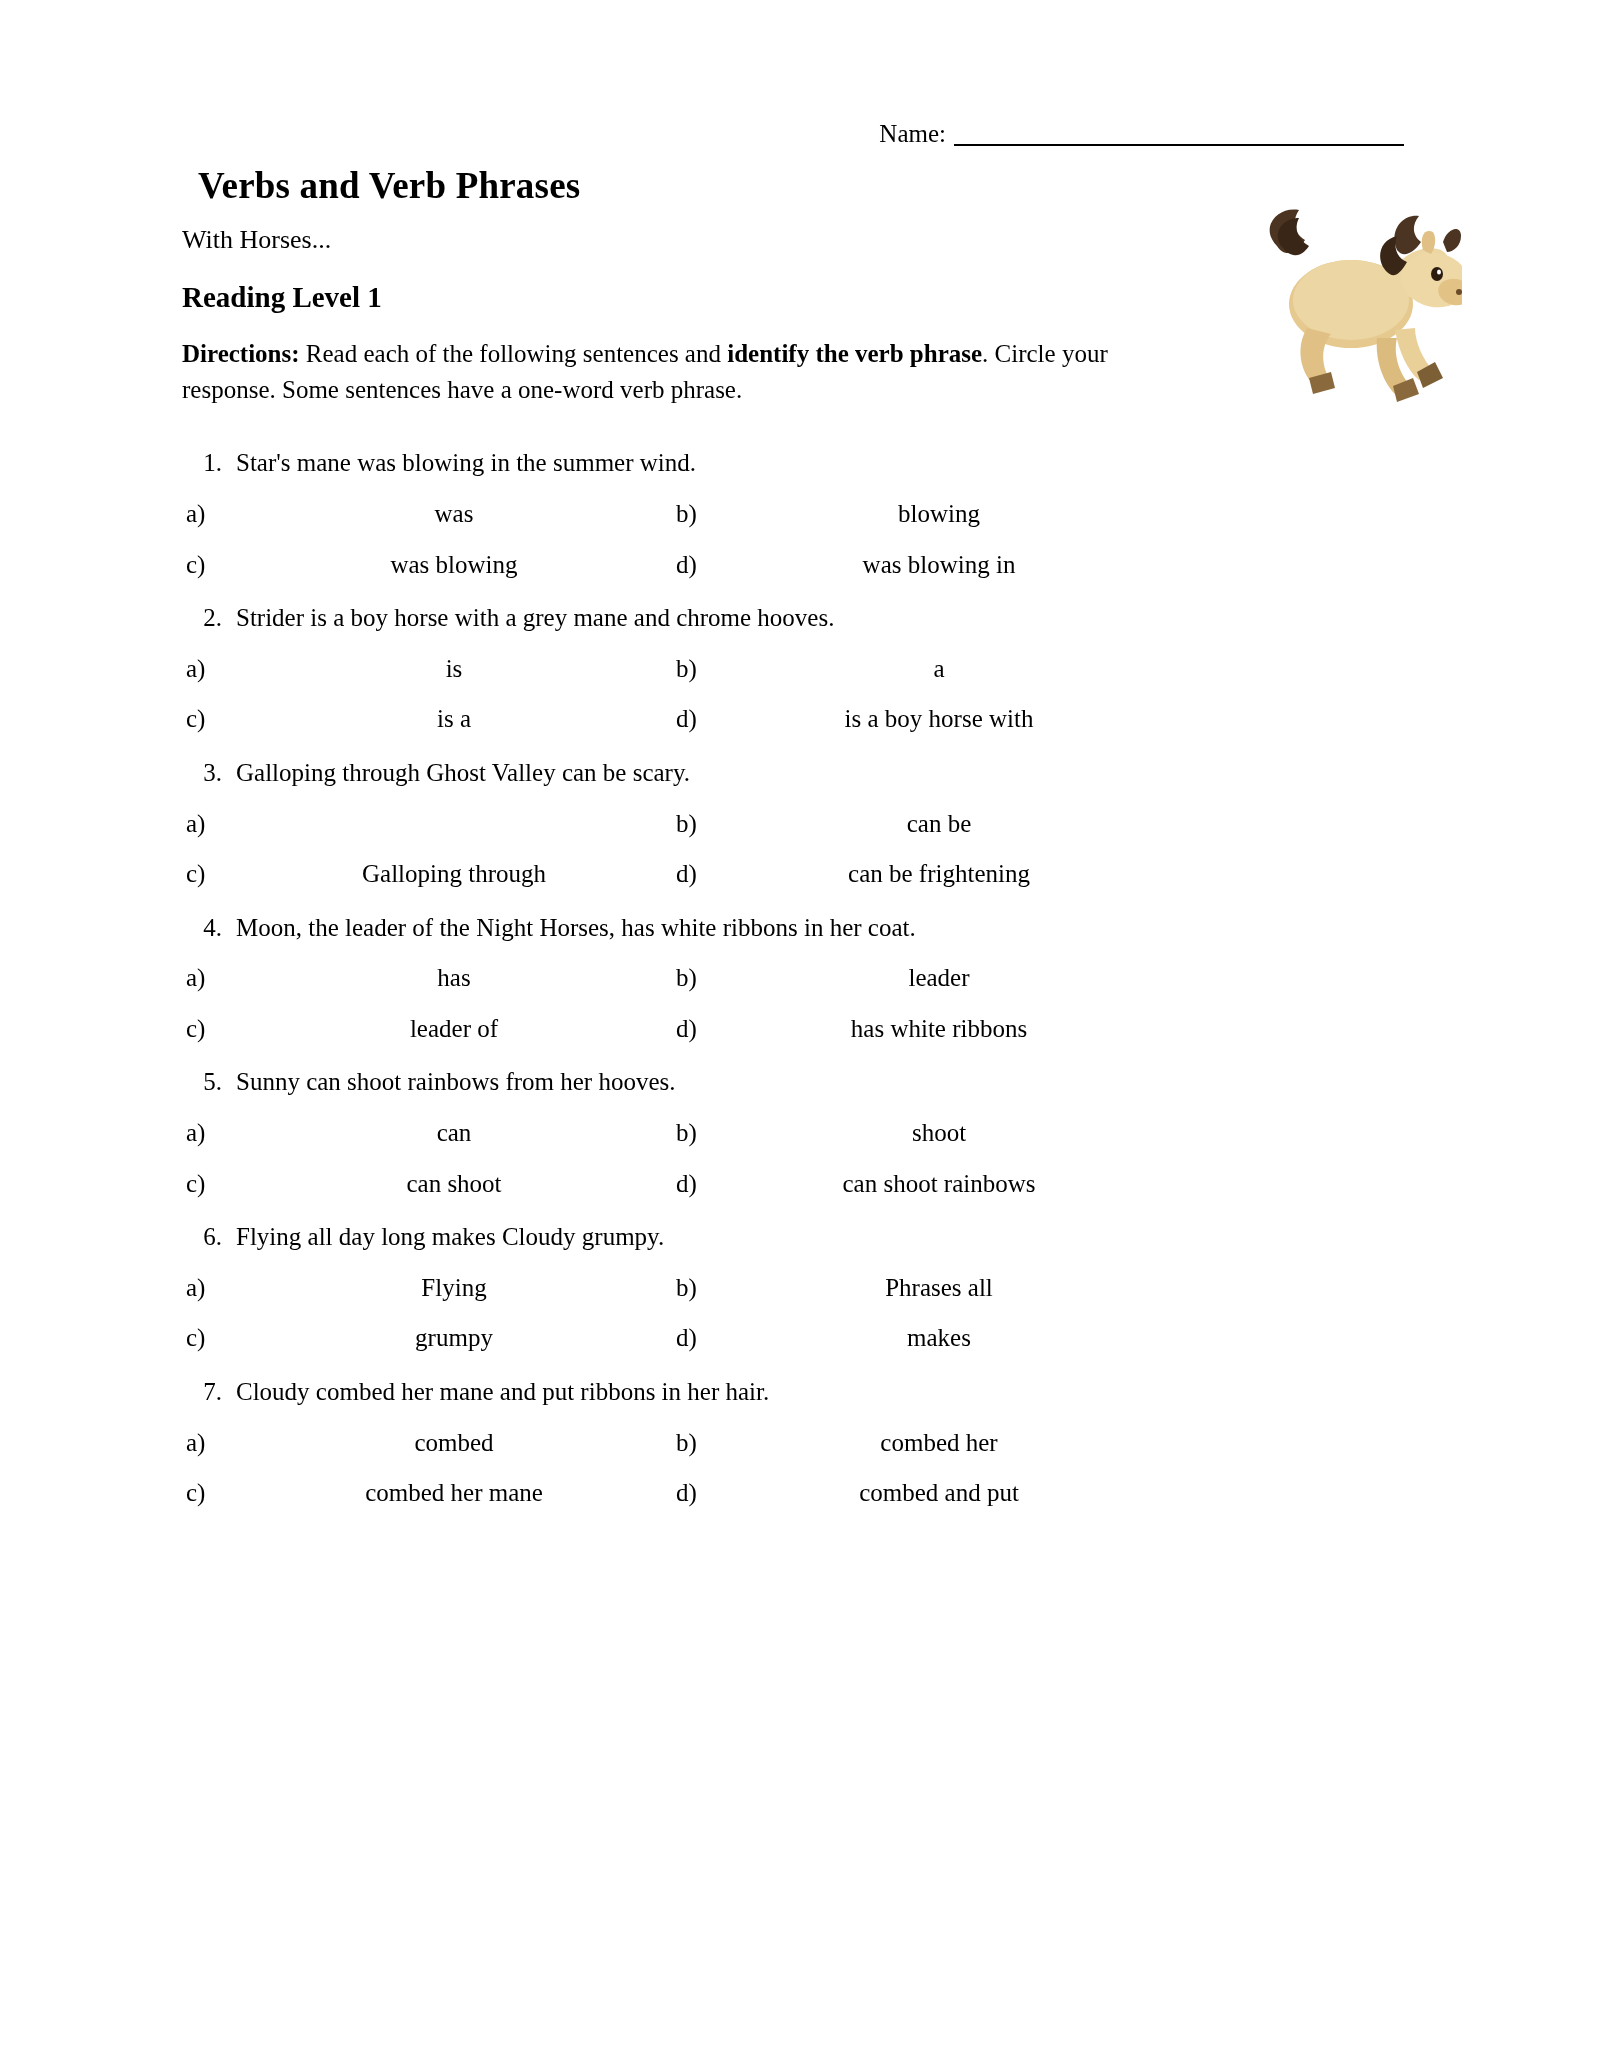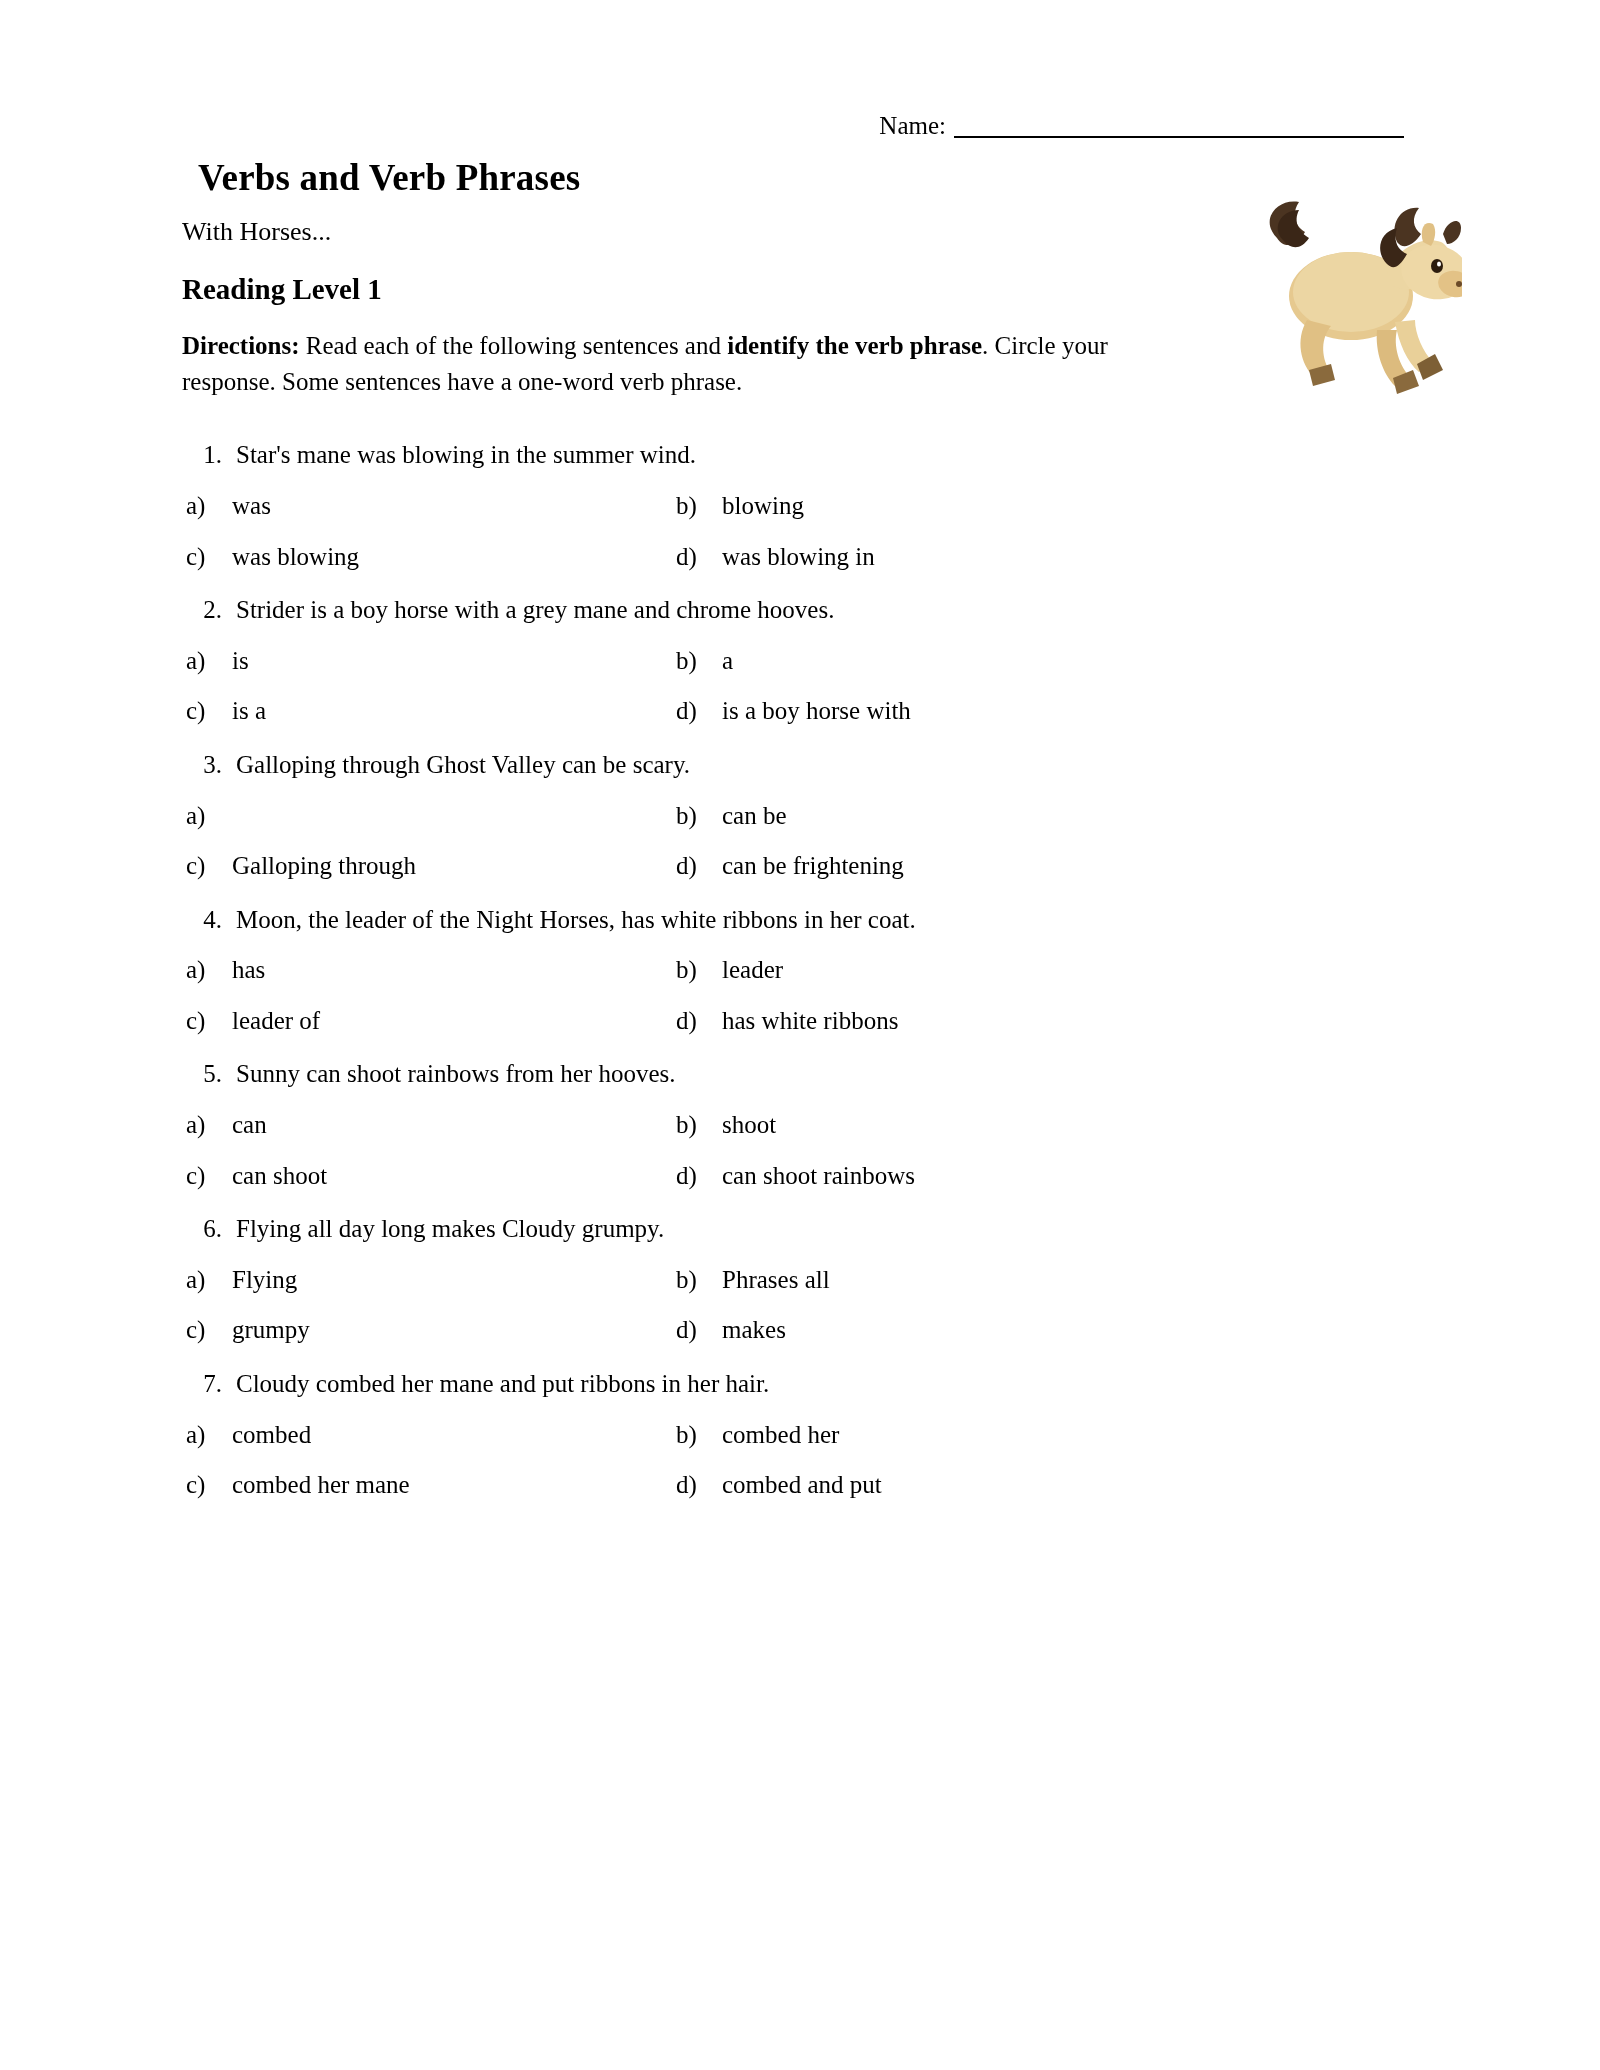--- a/index.html
+++ b/index.html
@@ -18,21 +18,21 @@
   .page {
     position: absolute;
     left: 0; top: 0;
     width: 1600px;
     height: 2070px;
     background: #ffffff;
   }
   .content {
     position: absolute;
     left: 182px;
-    top: 112px;
+    top: 120px;
     width: 1240px;
   }
 
   
   .name-row {
     display: flex;
     justify-content: flex-end;
     align-items: flex-end;
     margin-bottom: 18px;
     padding-right: 18px;
@@ -114,21 +114,21 @@
     display: flex;
     font-size: 25px;
     line-height: 1.3;
   }
   .choice.col-a { width: 490px; padding-left: 4px; }
   .choice.col-b { width: 480px; }
   .choice-letter {
     width: 46px;
     flex: none;
   }
-  .choice-text { flex: 1; }
+  .choice-text { flex: 1; text-align: center; }
   .q-block { margin-bottom: 20px; }
 </style>
 </head>
 <body>
 
 <div class="page">
   <div class="content">
 
     <div class="name-row">
       <span class="name-label">Name:</span>

